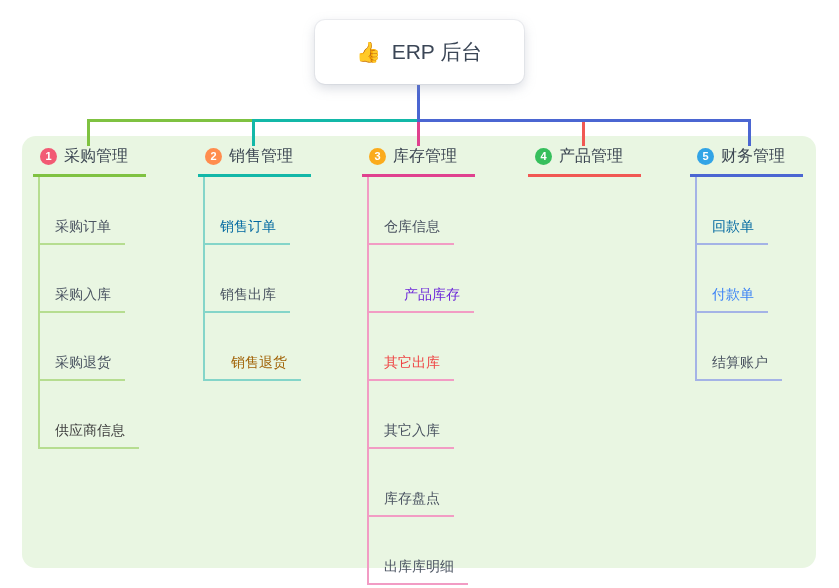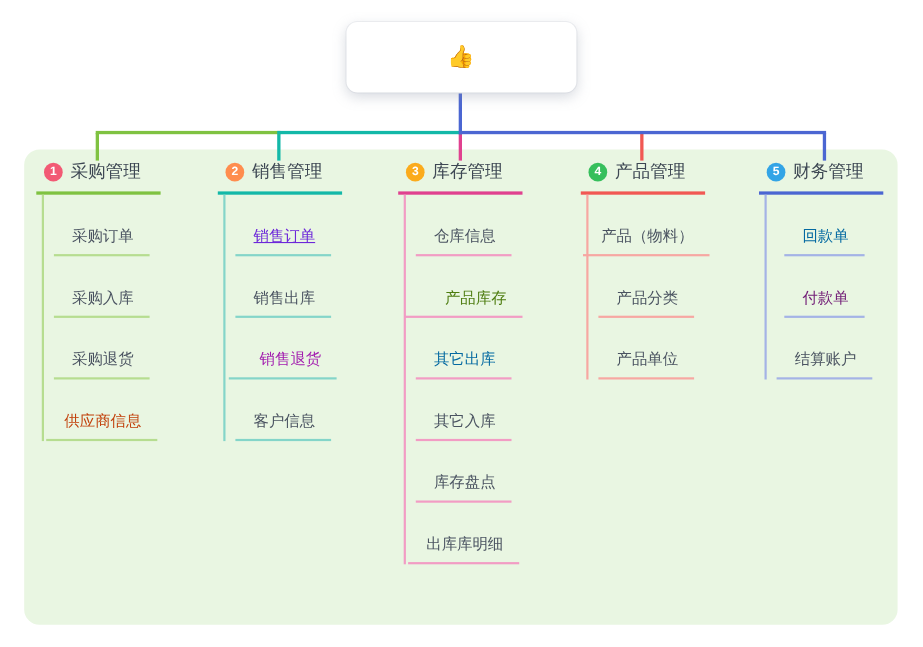--- a/index.html
+++ b/index.html
@@ -27,35 +27,36 @@
     display:flex; align-items:center; gap:7px;
     padding:0 0 7px 7px; border-bottom:3px solid;
     font-size:16px; font-weight:500; color:#3d4753; white-space:nowrap;
   }
   .badge {
     width:17px; height:17px; border-radius:50%; flex:0 0 17px;
     color:#ffffff; font-size:11px; font-weight:700; line-height:17px;
     display:flex; align-items:center; justify-content:center;
   }
   .children { margin-left:5px; border-left:2px solid; }
-  .child-row { height:56px; display:flex; align-items:flex-end;justify-content:center; }
+  .child-row { height:68px; display:flex; align-items:flex-end; }
   .child-label {
     display:inline-block; border-bottom:2px solid;
     padding:0 14px 7px 17px; margin-left:-2px;
     font-size:14px; color:#4a5361; white-space:nowrap;
   }
 </style>
 </head>
 <body>
 
 <div class="canvas">
   <div class="panel" id="panel" style="background: rgb(233, 246, 226);"></div>
 
   <div class="root-node">
     <span class="root-emoji">👍</span>
+    <span class="root-label">ERP 后台</span>
   </div>
 
   <div id="connectors">
       <div class="line" style="left: 417px; top: 84px; width: 3px; height: 38px; background: rgb(75, 102, 210); z-index: 3;"></div>
       <div class="line" style="left: 87px; top: 121px; width: 3px; height: 25px; background: rgb(127, 194, 65); z-index: 2;"></div>
       <div class="line" style="left: 252px; top: 121px; width: 3px; height: 25px; background: rgb(19, 184, 168); z-index: 2;"></div>
       <div class="line" style="left: 417px; top: 121px; width: 3px; height: 25px; background: rgb(224, 65, 143); z-index: 2;"></div>
       <div class="line" style="left: 582px; top: 121px; width: 3px; height: 25px; background: rgb(241, 88, 83); z-index: 2;"></div>
       <div class="line" style="left: 748px; top: 121px; width: 3px; height: 25px; background: rgb(75, 102, 210); z-index: 2;"></div>
       <div class="line" style="left: 87px; top: 119px; width: 168px; height: 3px; background: rgb(127, 194, 65); z-index: 3;"></div>
@@ -72,98 +73,84 @@
           <div class="child-row">
             <span class="child-label" style="border-bottom-color: rgb(182, 221, 144); color: rgb(74, 83, 97);">采购订单</span>
           </div>
           <div class="child-row">
             <span class="child-label" style="border-bottom-color: rgb(182, 221, 144); color: rgb(74, 83, 97); font-family: Liberation Serif, serif;">采购入库</span>
           </div>
           <div class="child-row">
             <span class="child-label" style="border-bottom-color: rgb(182, 221, 144); color: rgb(74, 83, 97);">采购退货</span>
           </div>
           <div class="child-row">
-            <span class="child-label" style="border-bottom-color: rgb(182, 221, 144); color: #c2410c;">供应商信息</span>
+            <span class="child-label" style="border-bottom-color: rgb(182, 221, 144); color: #404040;">供应商信息</span>
           </div>
         </div>
       </div>
       <div class="column" style="left: 198px; top: 146px;">
         <div class="branch-header" style="border-bottom-color: rgb(19, 184, 168); color: rgb(61, 71, 83);">
           <span class="badge" style="background: rgb(255, 141, 78);">2</span>
           <span>销售管理</span>
         </div>
         <div class="children" style="border-left-color: rgb(132, 213, 201);">
           <div class="child-row">
-            <span class="child-label" style="border-bottom-color: rgb(132, 213, 201); color: #6d28d9; text-decoration: underline;">销售订单</span>
+            <span class="child-label" style="border-bottom-color: rgb(132, 213, 201); color: #0369a1;">销售订单</span>
           </div>
           <div class="child-row">
             <span class="child-label" style="border-bottom-color: rgb(132, 213, 201); color: rgb(74, 83, 97);">销售出库</span>
           </div>
           <div class="child-row">
-            <span class="child-label" style="border-bottom-color: rgb(132, 213, 201); color: #a21caf; padding-left: 28px;">销售退货</span>
-          </div>
-          <div class="child-row">
-            <span class="child-label" style="border-bottom-color: rgb(132, 213, 201); color: rgb(74, 83, 97);">客户信息</span>
+            <span class="child-label" style="border-bottom-color: rgb(132, 213, 201); color: #a16207; padding-left: 28px;">销售退货</span>
           </div>
         </div>
       </div>
       <div class="column" style="left: 362px; top: 146px;">
         <div class="branch-header" style="border-bottom-color: rgb(224, 65, 143); color: rgb(61, 71, 83);">
           <span class="badge" style="background: rgb(251, 171, 28);">3</span>
           <span>库存管理</span>
         </div>
         <div class="children" style="border-left-color: rgb(242, 156, 196);">
           <div class="child-row">
             <span class="child-label" style="border-bottom-color: rgb(242, 156, 196); color: rgb(74, 83, 97);">仓库信息</span>
           </div>
           <div class="child-row">
-            <span class="child-label" style="border-bottom-color: rgb(242, 156, 196); color: #4d7c0f; padding-left: 37px;">产品库存</span>
+            <span class="child-label" style="border-bottom-color: rgb(242, 156, 196); color: #6d28d9; padding-left: 37px;">产品库存</span>
           </div>
           <div class="child-row">
-            <span class="child-label" style="border-bottom-color: rgb(242, 156, 196); color: #0369a1;">其它出库</span>
+            <span class="child-label" style="border-bottom-color: rgb(242, 156, 196); color: #ef4444;">其它出库</span>
           </div>
           <div class="child-row">
             <span class="child-label" style="border-bottom-color: rgb(242, 156, 196); color: rgb(74, 83, 97);">其它入库</span>
           </div>
           <div class="child-row">
             <span class="child-label" style="border-bottom-color: rgb(242, 156, 196); color: rgb(74, 83, 97);">库存盘点</span>
           </div>
           <div class="child-row">
             <span class="child-label" style="border-bottom-color: rgb(242, 156, 196); color: rgb(74, 83, 97);">出库库明细</span>
           </div>
         </div>
       </div>
       <div class="column" style="left: 528px; top: 146px;">
         <div class="branch-header" style="border-bottom-color: rgb(241, 88, 83); color: rgb(61, 71, 83);">
           <span class="badge" style="background: rgb(54, 191, 92);">4</span>
           <span>产品管理</span>
         </div>
-        <div class="children" style="border-left-color: rgb(247, 167, 162);">
-          <div class="child-row">
-            <span class="child-label" style="border-bottom-color: rgb(247, 167, 162); color: rgb(74, 83, 97);">产品（物料）</span>
-          </div>
-          <div class="child-row">
-            <span class="child-label" style="border-bottom-color: rgb(247, 167, 162); color: rgb(74, 83, 97);">产品分类</span>
-          </div>
-          <div class="child-row">
-            <span class="child-label" style="border-bottom-color: rgb(247, 167, 162); color: rgb(74, 83, 97);">产品单位</span>
-          </div>
-        </div>
       </div>
       <div class="column" style="left: 690px; top: 146px;">
         <div class="branch-header" style="border-bottom-color: rgb(75, 102, 210); color: rgb(61, 71, 83);">
           <span class="badge" style="background: rgb(50, 164, 230);">5</span>
           <span>财务管理</span>
         </div>
         <div class="children" style="border-left-color: rgb(164, 179, 230);">
           <div class="child-row">
             <span class="child-label" style="border-bottom-color: rgb(164, 179, 230); color: #0369a1;">回款单</span>
           </div>
           <div class="child-row">
-            <span class="child-label" style="border-bottom-color: rgb(164, 179, 230); color: #701a75;">付款单</span>
+            <span class="child-label" style="border-bottom-color: rgb(164, 179, 230); color: #3b82f6;">付款单</span>
           </div>
           <div class="child-row">
             <span class="child-label" style="border-bottom-color: rgb(164, 179, 230); color: rgb(74, 83, 97);">结算账户</span>
           </div>
         </div>
       </div>
     </div>
 </div>
 
 </body></html>

